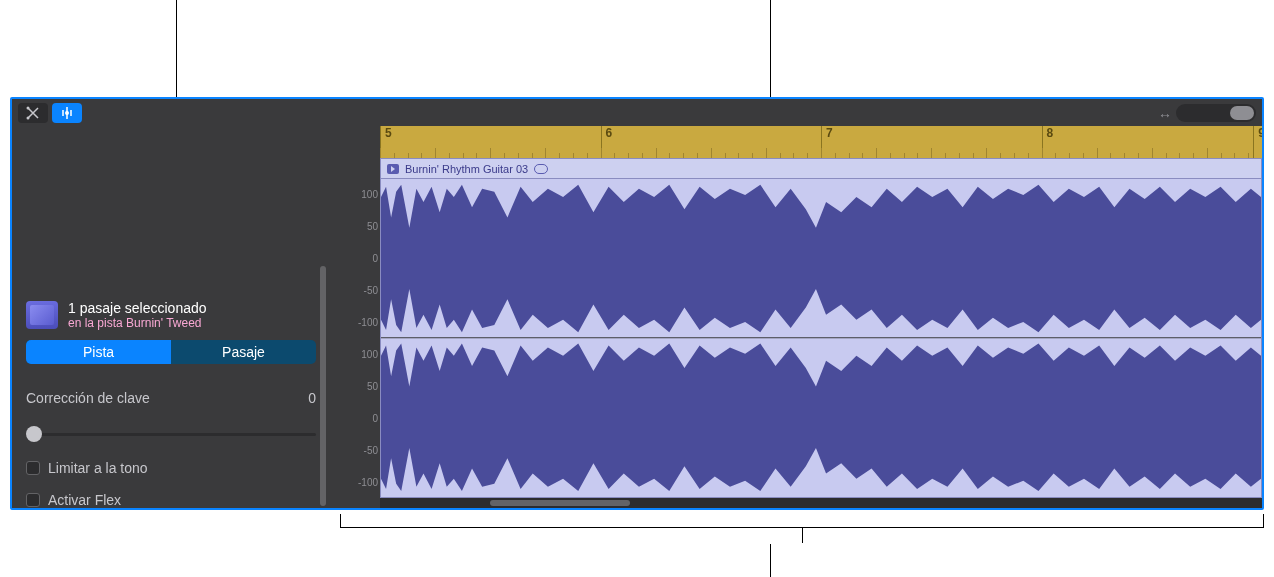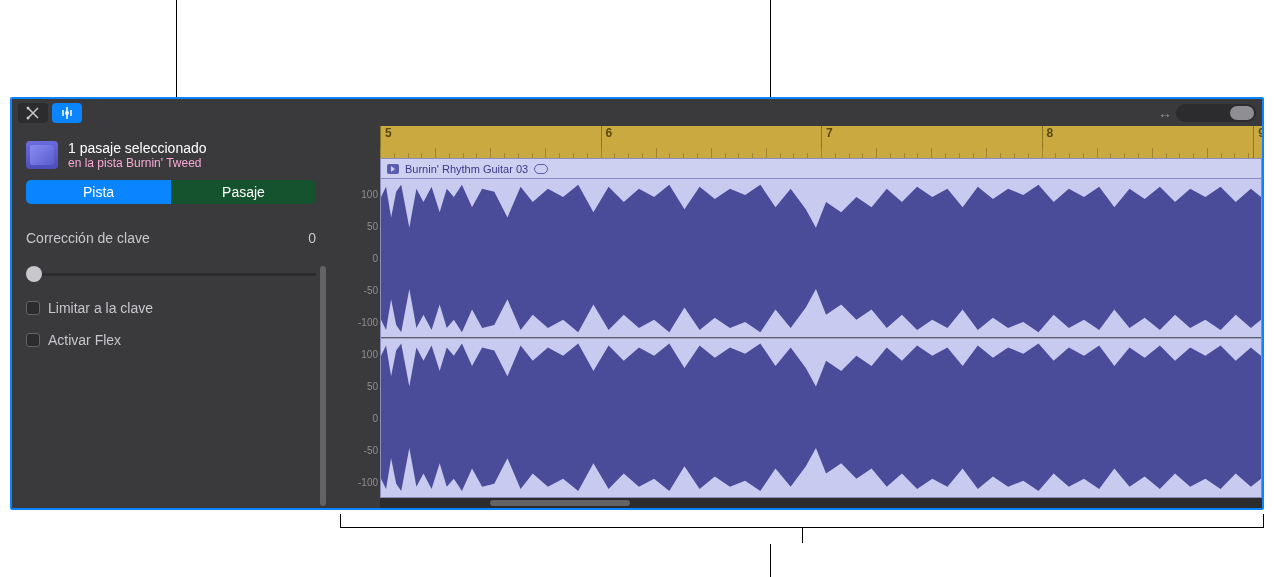--- a/index.html
+++ b/index.html
@@ -95,21 +95,21 @@
       border-radius: 2px;
     }
     .region-info { display: flex; flex-direction: column; }
     .region-title { color: #fff; font-size: 14px; font-weight: 500; }
     .region-sub { color: #f9a8d4; font-size: 12px; }
     .segmented {
       display: flex;
       height: 24px;
       border-radius: 5px;
       overflow: hidden;
-      background: #14532d;
+      background: #0c4a6e;
     }
     .segmented > div {
       flex: 1;
       display: flex;
       align-items: center;
       justify-content: center;
       font-size: 14px;
       color: #fff;
       cursor: pointer;
     }
@@ -301,21 +301,21 @@
         </svg>
     </div>
     <div class="spacer"></div>
     <span style="color:#8e8e93;font-size:14px;">↔</span>
     <div class="zoom-control">
       <div class="zoom-handle"></div>
     </div>
   </div>
 
   <div class="main-area">
-    <div class="inspector" style="position:relative;">
+    <div class="inspector" style="position:relative;justify-content:flex-end;">
       <div class="region-header">
         <div class="region-icon"></div>
         <div class="region-info">
           <div class="region-title">1 pasaje seleccionado</div>
           <div class="region-sub">en la pista Burnin' Tweed</div>
         </div>
       </div>
       <div class="segmented">
         <div class="active">Pista</div>
         <div>Pasaje</div>
@@ -323,21 +323,21 @@
       <div class="param-row">
         <span>Corrección de clave</span>
         <span>0</span>
       </div>
       <div class="slider">
         <div class="slider-track"></div>
         <div class="slider-knob"></div>
       </div>
       <div class="checkbox-row">
         <div class="checkbox"></div>
-        <span>Limitar a la clave</span>
+        <span>Limitar a la tono</span>
       </div>
       <div class="checkbox-row">
         <div class="checkbox"></div>
         <span>Activar Flex</span>
       </div>
       <div class="scroll-ind"></div>
     </div>
 
     <div class="waveform-area">
       <div class="ruler">

